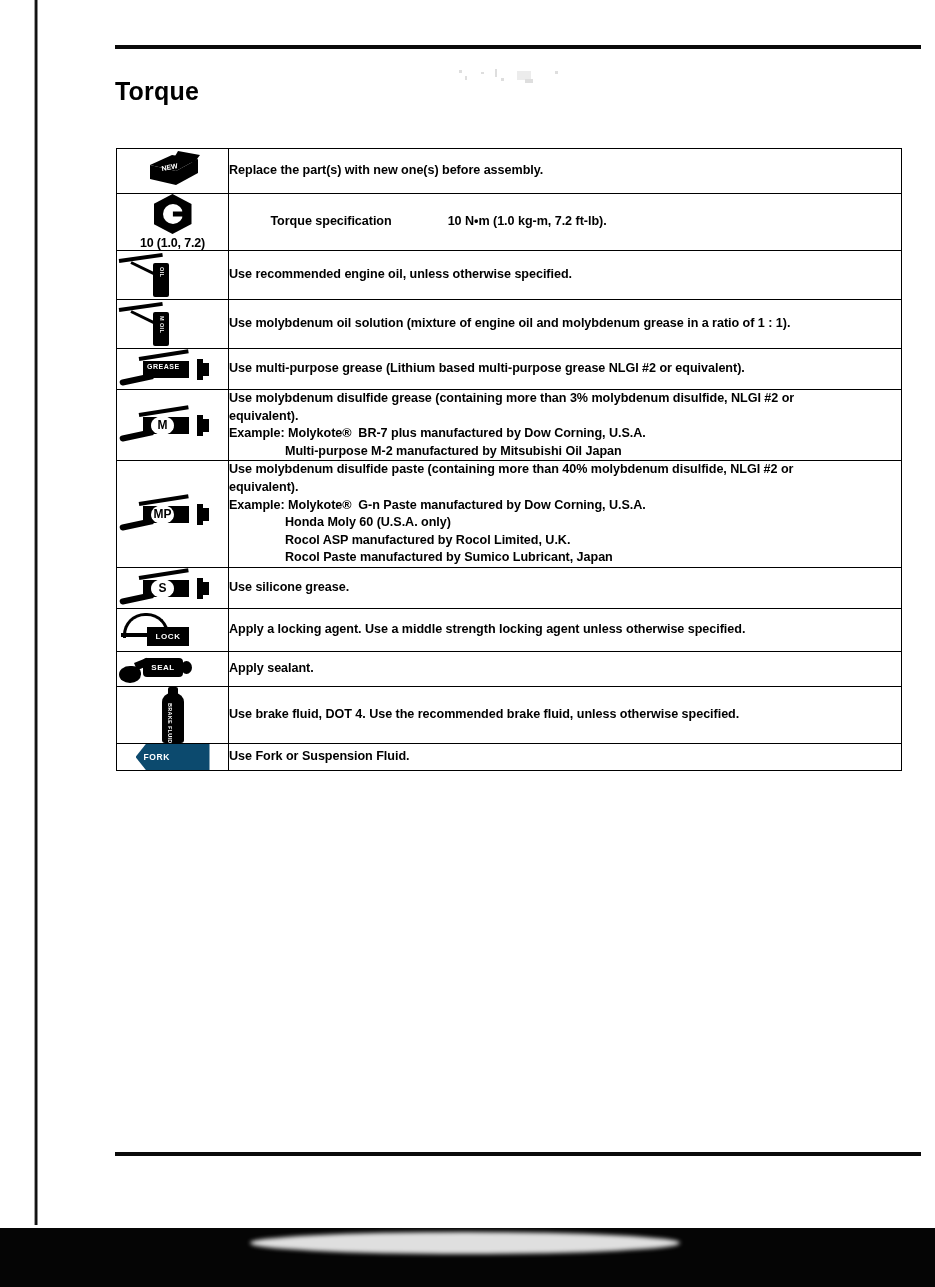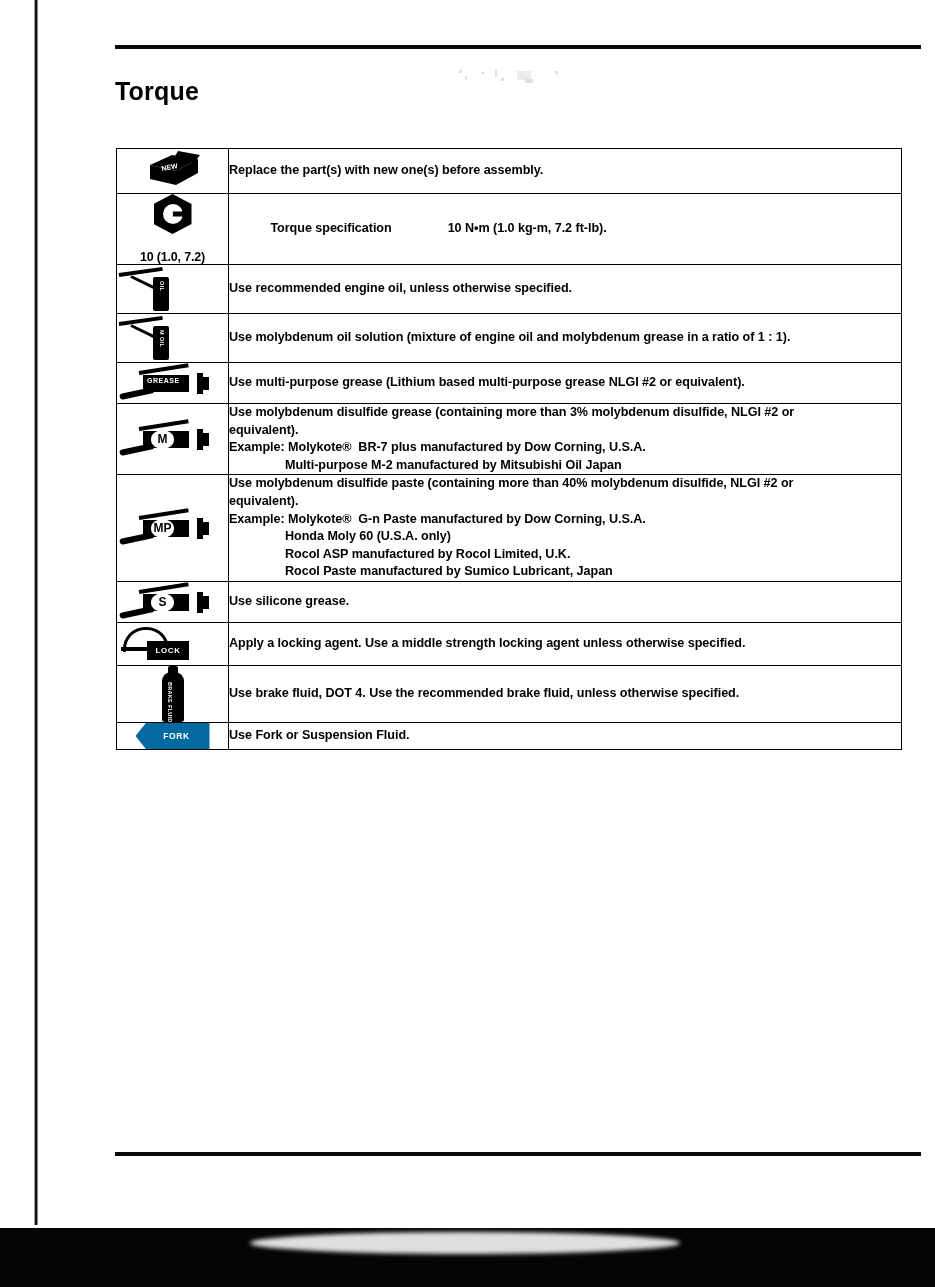--- a/index.html
+++ b/index.html
@@ -158,21 +158,21 @@
     position: absolute;
     left: 9px; top: 10px;
     width: 20px; height: 20px;
     border-radius: 50%;
     background: #fff;
     clip-path: polygon(0 0, 100% 0, 100% 38%, 52% 38%, 52% 62%, 100% 62%, 100% 100%, 0 100%);
   }
   .torque-val {
     font-size: 12.5px;
     font-weight: bold;
-    margin-top: 16px;
+    margin-top: 2px;
     letter-spacing: -.2px;
   }
 
   
   .ico-oilcan { width: 66px; height: 48px; position: relative; }
   .ico-oilcan .body {
     position: absolute;
     right: 14px; top: 12px;
     width: 16px; height: 34px;
     background: #000;
@@ -354,27 +354,27 @@
     font-weight: bold;
     writing-mode: vertical-rl;
     letter-spacing: .3px;
     line-height: 6px;
     white-space: pre;
   }
 
   
   .ico-fork {
     width: 74px; height: 26px;
-    background: #0369a1;
+    background: #0c4a6e;
     clip-path: polygon(0% 50%, 14% 0%, 100% 0%, 100% 100%, 14% 100%);
     color: #fff;
     font-size: 8.5px;
     font-weight: bold;
     line-height: 26px;
-    text-align: center;
+    text-align: left;
     letter-spacing: .6px;
     margin: 0 auto;
     padding-left: 8px;
     box-sizing: border-box;
   }
 </style>
 </head>
 <body>
 
 <div id="scan-left-edge"></div>
@@ -537,20 +537,33 @@
             <div class="arc"></div>
               <div class="stem"></div>
             <div class="label">LOCK</div>
           </div>
         </td>
         <td class="desc-cell">
           <div class="desc-line">Apply a locking agent. Use a middle strength locking agent unless otherwise specified.</div>
         </td>
       </tr>
 
+      <tr>
+        <td class="sym-cell">
+          <div class="ico-seal">
+            <div class="blob"></div>
+              <div class="neck"></div>
+            <div class="label">SEAL</div>
+            <div class="dot"></div>
+          </div>
+        </td>
+        <td class="desc-cell">
+          <div class="desc-line">Apply sealant.</div>
+        </td>
+      </tr>
 
       <tr>
         <td class="sym-cell">
           <div class="ico-bottle">
             <div class="cap"></div>
               <div class="body"></div>
             <div class="vlabel">BRAKE FLUID</div>
           </div>
         </td>
         <td class="desc-cell">

